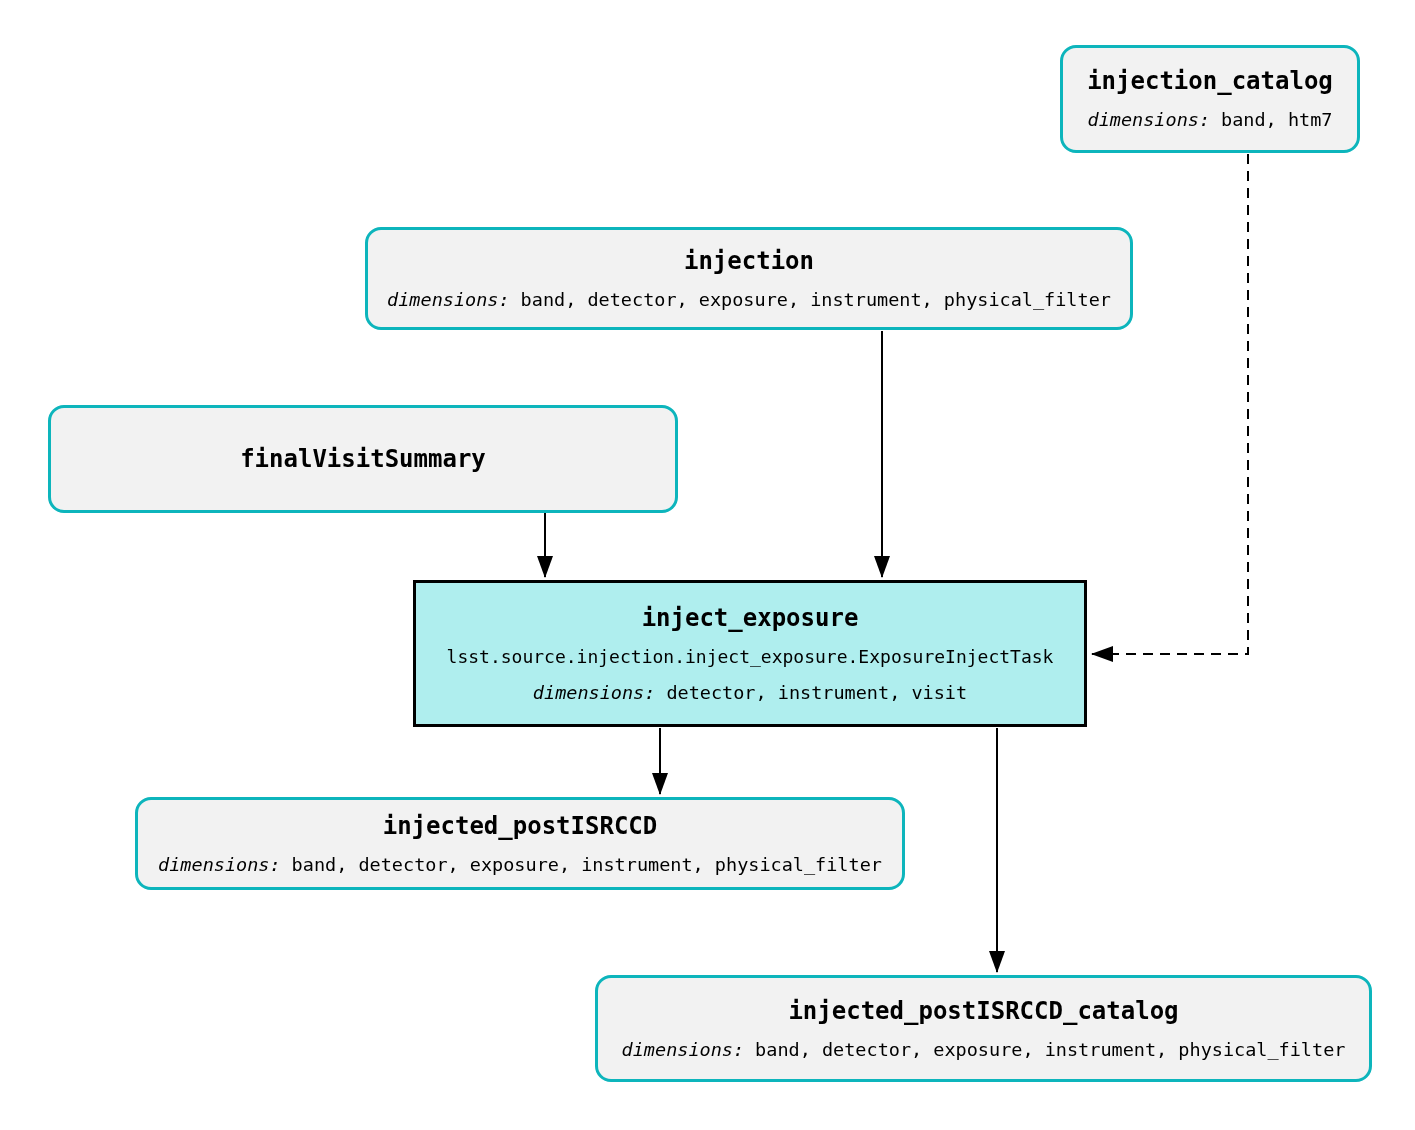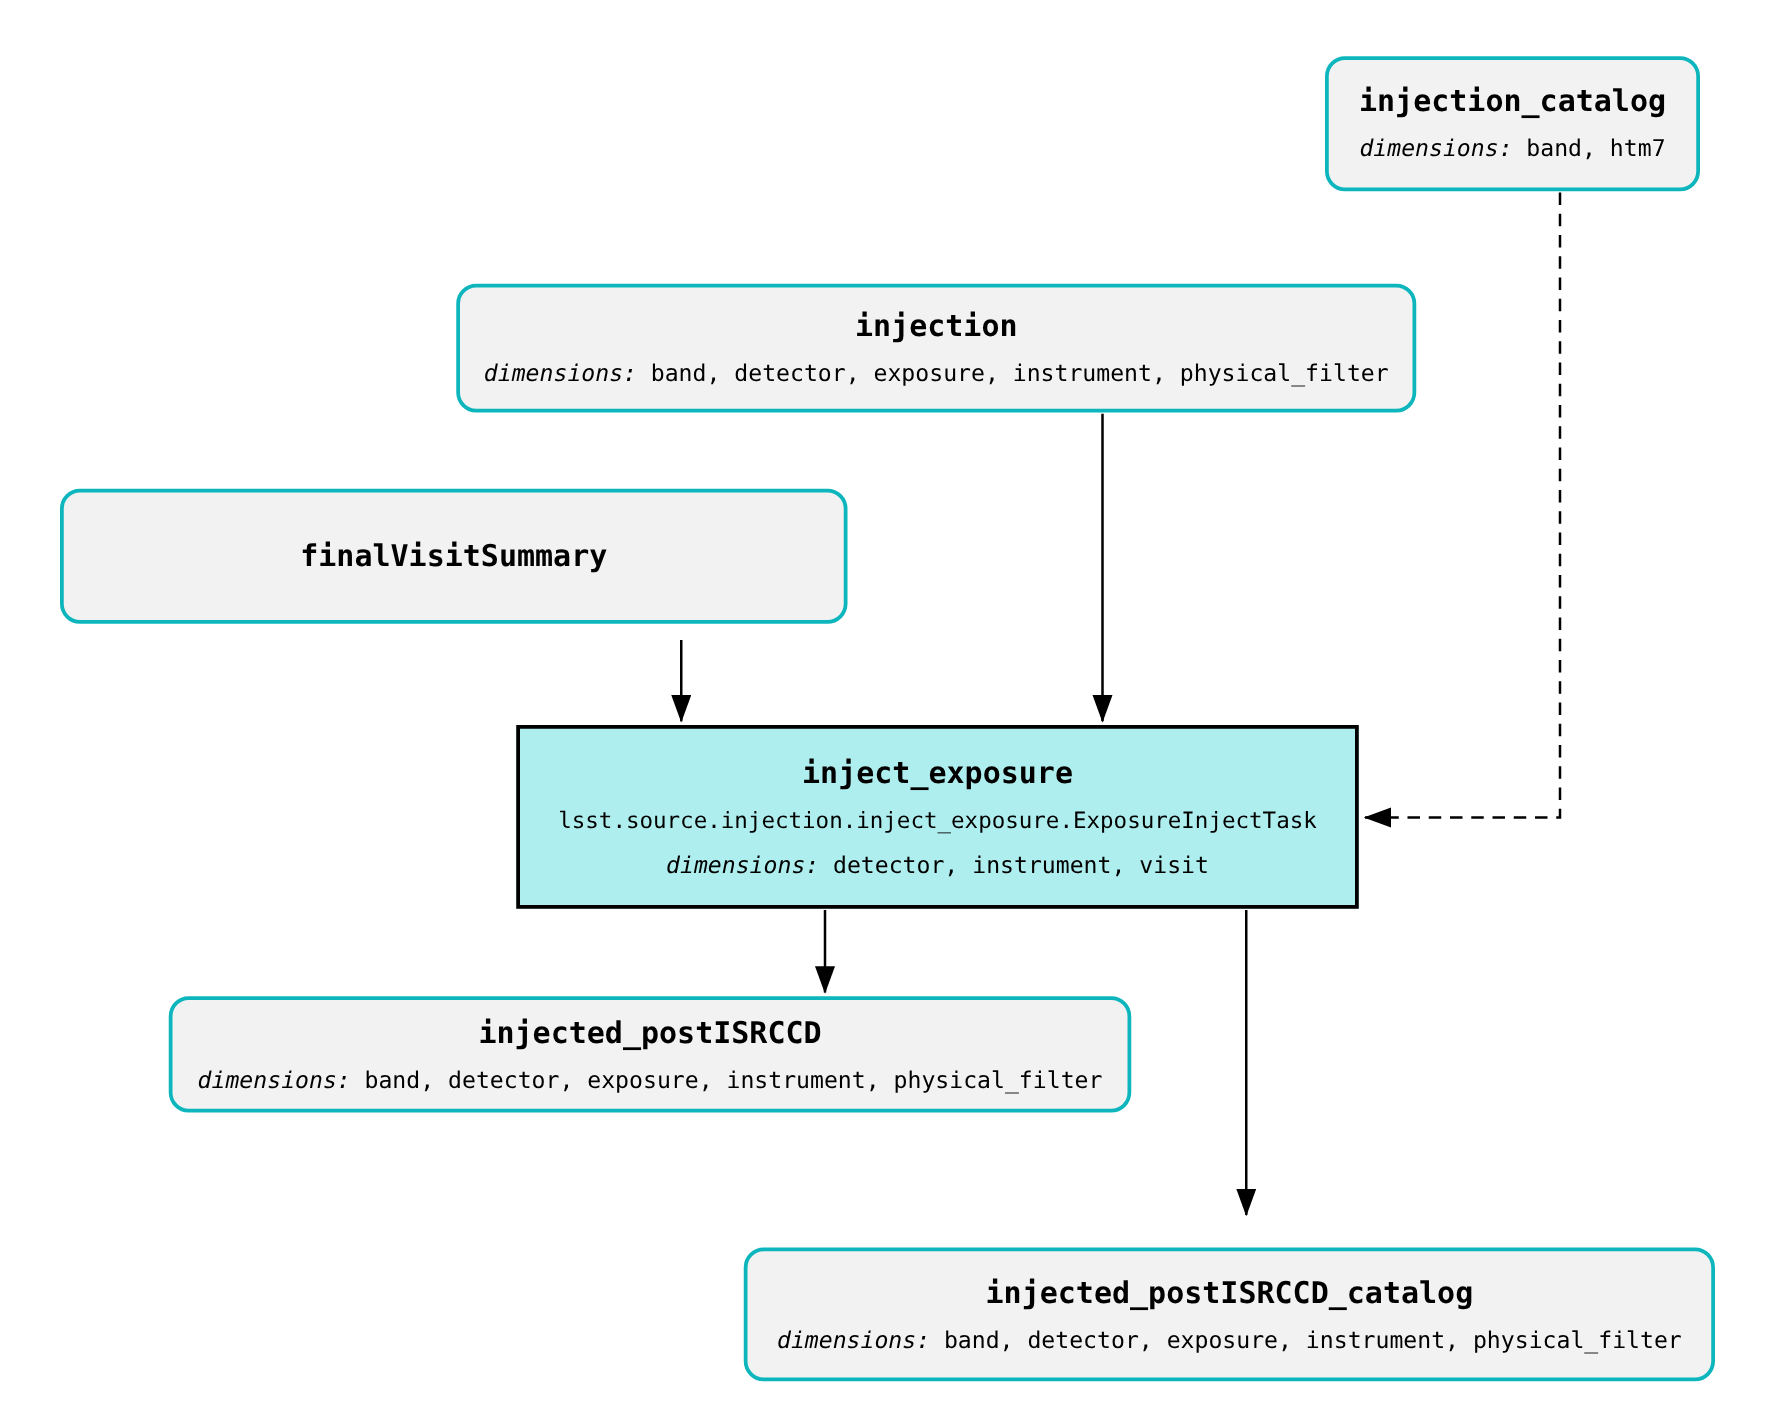--- a/index.html
+++ b/index.html
@@ -88,39 +88,39 @@
     </div>
   </div>
 
   <div class="node dataset" style="left:365px;top:227px;width:768px;height:103px;">
     <div class="title">injection</div>
     <div class="dims">
       <em>dimensions:</em><span>band, detector, exposure, instrument, physical_filter</span>
     </div>
   </div>
 
-  <div class="node dataset" style="left:48px;top:391px;width:630px;height:108px;">
+  <div class="node dataset" style="left:48px;top:405px;width:630px;height:108px;">
     <div class="title">finalVisitSummary</div>
   </div>
 
   <div class="node task" style="left:413px;top:580px;width:674px;height:147px;">
     <div class="title">inject_exposure</div>
     <div class="task-class">lsst.source.injection.inject_exposure.ExposureInjectTask</div>
     <div class="dims">
       <em>dimensions:</em><span>detector, instrument, visit</span>
     </div>
   </div>
 
   <div class="node dataset" style="left:135px;top:797px;width:770px;height:93px;">
     <div class="title">injected_postISRCCD</div>
     <div class="dims">
       <em>dimensions:</em><span>band, detector, exposure, instrument, physical_filter</span>
     </div>
   </div>
 
-  <div class="node dataset" style="left:595px;top:998px;width:777px;height:107px;">
+  <div class="node dataset" style="left:595px;top:975px;width:777px;height:107px;">
     <div class="title">injected_postISRCCD_catalog</div>
     <div class="dims">
       <em>dimensions:</em><span>band, detector, exposure, instrument, physical_filter</span>
     </div>
   </div>
 
 </div>
 
 </body></html>

